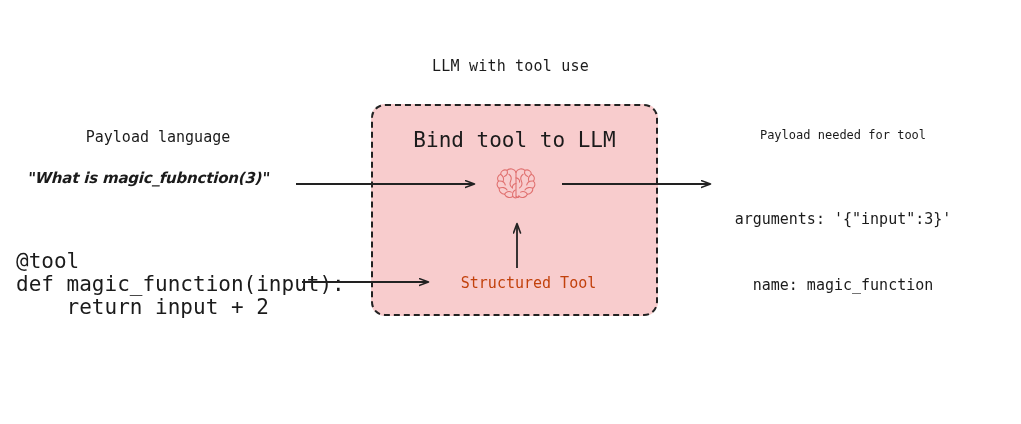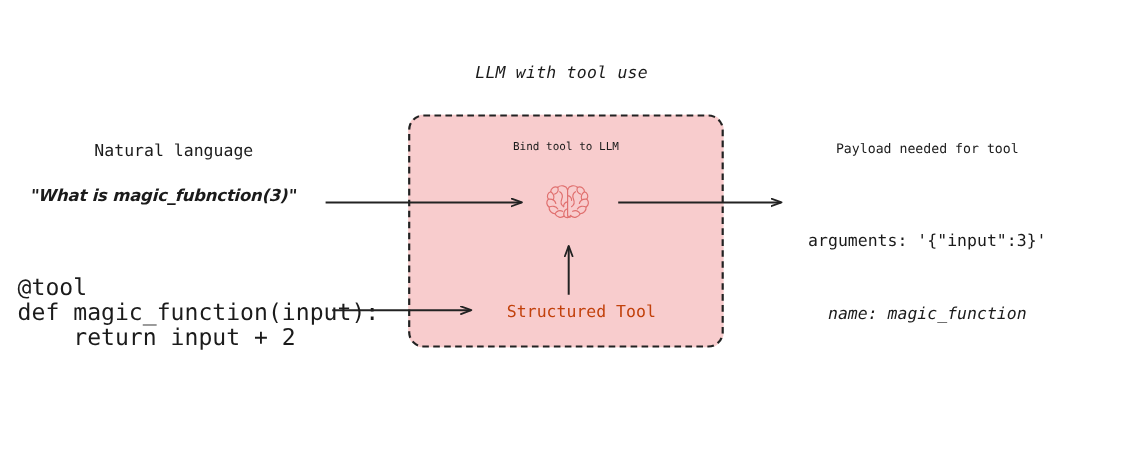--- a/index.html
+++ b/index.html
@@ -28,42 +28,41 @@
   .diagram-title {
     position: absolute;
     left: 0;
     top: 57px;
     width: 1021px;
     text-align: center;
     font-size: 15px;
     letter-spacing: 0.2px;
     color: #1b1b1b;
     white-space: pre;
-    font-style: italic;
   }
 
   
   .llm-box {
     position: absolute;
     left: 371px;
     top: 104px;
     width: 287px;
     height: 212px;
     background: #f8cccd;
     border: 2px dashed #222222;
     border-radius: 14px;
     box-sizing: border-box;
   }
   .box-title {
     position: absolute;
     left: 0;
     top: 22px;
     width: 100%;
     text-align: center;
-    font-size: 10px;
+    font-size: 21px;
     color: #1b1b1b;
     white-space: pre;
   }
   .structured-tool-label {
     position: absolute;
     left: 0;
     top: 168px;
     width: 100%;
     text-align: center;
     font-size: 15px;
@@ -128,39 +127,39 @@
     position: absolute;
     left: 718px;
     top: 164px;
     width: 250px;
     text-align: center;
     font-size: 15px;
     line-height: 22px;
     white-space: pre;
   }
   .payload-body .line-args { display: block; }
-  .payload-body .line-name { display: block; font-style: italic; }
+  .payload-body .line-name { display: block; }
 
   
   .arrows {
     position: absolute;
     left: 0; top: 0;
     width: 1021px;
     height: 424px;
     pointer-events: none;
   }
 </style>
 </head>
 <body>
 
 <div class="canvas">
 
   <div class="diagram-title">LLM with tool use</div>
 
-  <div class="nl-heading">Natural language</div>
+  <div class="nl-heading">Payload language</div>
 
   <div class="nl-quote">"What is magic_fubnction(3)"</div>
 
   <div class="code-block"><span>@tool</span>
 <span>def magic_function(input):</span>
 <span>    return input + 2</span></div>
 
   <div class="llm-box">
     <div class="box-title">Bind tool to LLM</div>
     <div class="structured-tool-label">Structured Tool</div>

